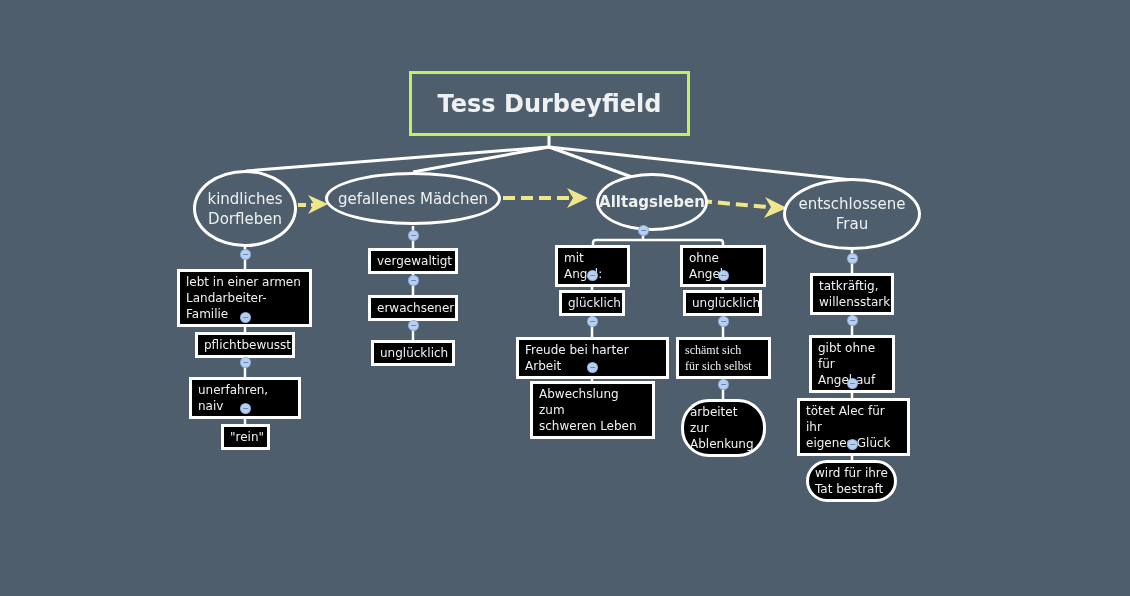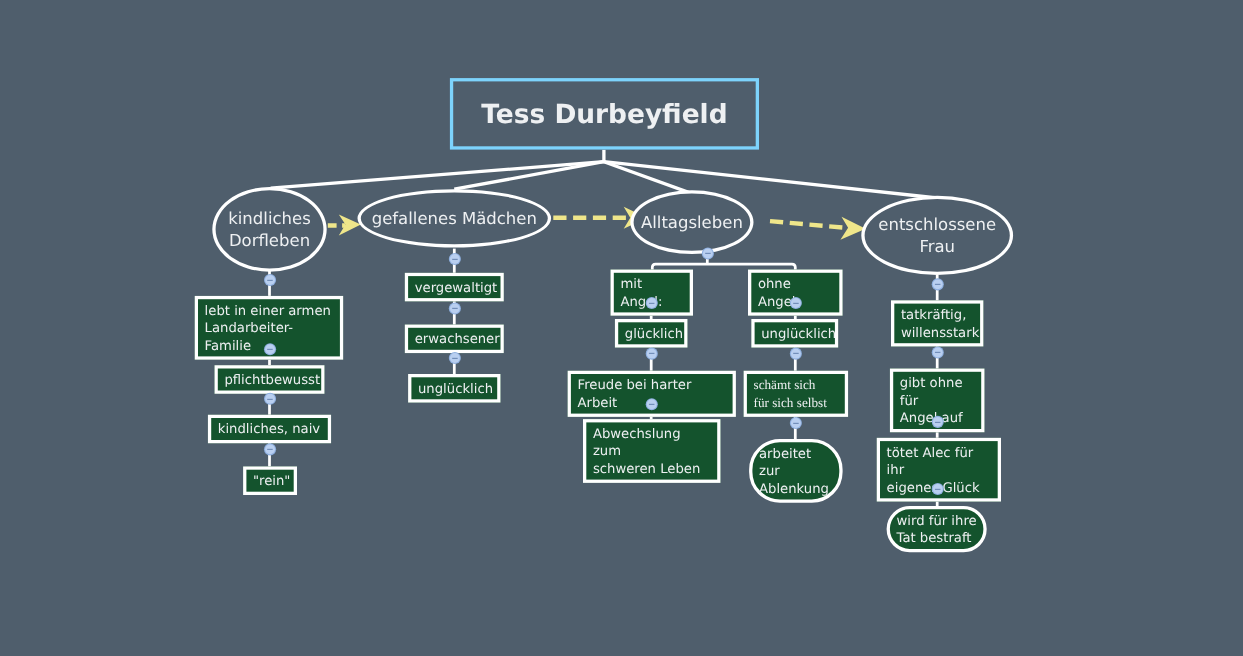--- a/index.html
+++ b/index.html
@@ -1,22 +1,22 @@
 <!DOCTYPE html>
 <html><head>
 <meta charset="utf-8">
 <style>
   html,body{margin:0;padding:0;}
   body{width:1130px;height:596px;background:#4f5e6c;position:relative;overflow:hidden;
        font-family:"DejaVu Sans","Liberation Sans",sans-serif;color:#eef0f2;}
   svg.links{position:absolute;left:0;top:0;width:1130px;height:596px;}
-  .node{position:absolute;box-sizing:border-box;border:3px solid #ffffff;background:#14532d;
+  .node{position:absolute;box-sizing:border-box;border:3px solid #ffffff;background:#000000;
         color:#eef0f2;font-size:12px;line-height:16px;padding:2px 6px;white-space:pre-line;}
   .root{position:absolute;left:409px;top:71px;width:281px;height:65px;box-sizing:border-box;
-        border:3px solid #7dd3fc;background:#4f5e6c;display:flex;align-items:center;justify-content:center;
+        border:3px solid #bef264;background:#4f5e6c;display:flex;align-items:center;justify-content:center;
         font-weight:bold;font-size:24px;color:#eef0f2;}
   .oval{position:absolute;box-sizing:border-box;border:3px solid #fff;border-radius:50%;
         background:#4f5e6c;display:flex;align-items:center;justify-content:center;text-align:center;
         font-size:15px;line-height:20px;color:#eef0f2;white-space:pre-line;}
   .dot{position:absolute;width:9px;height:9px;border-radius:50%;background:#b9cff0;
        box-shadow:0 0 0 1px #8fb0e0;display:flex;align-items:center;justify-content:center;
        font-size:8px;line-height:8px;color:#4a6a9a;}
 </style>
 </head>
 <body>
@@ -52,28 +52,28 @@
   <line x1="723" y1="268" x2="723" y2="410" stroke="#fff" stroke-width="2.5"></line>
 
   <line x1="852" y1="250" x2="852" y2="470" stroke="#fff" stroke-width="2.5"></line>
 </svg>
 
 <div class="root">Tess Durbeyfield</div>
 
 <div class="oval" style="left:193px;top:170px;width:104px;height:77px;">kindliches
 Dorfleben</div>
 <div class="oval" style="left:325px;top:172px;width:176px;height:53px;">gefallenes Mädchen</div>
-<div class="oval" style="left:573px;top:173px;width:112px;height:58px;">Alltagsleben</div>
+<div class="oval" style="left:596px;top:173px;width:112px;height:58px;font-weight:bold;">Alltagsleben</div>
 <div class="oval" style="left:783px;top:178px;width:138px;height:72px;">entschlossene
 Frau</div>
 
 <div class="node" style="left:177px;top:269px;width:135px;">lebt in einer armen
 Landarbeiter-Familie</div>
 <div class="node" style="left:195px;top:332px;width:100px;">pflichtbewusst</div>
-<div class="node" style="left:189px;top:377px;width:112px;">kindliches, naiv</div>
+<div class="node" style="left:189px;top:377px;width:112px;">unerfahren, naiv</div>
 <div class="node" style="left:221px;top:424px;width:49px;">"rein"</div>
 
 <div class="node" style="left:368px;top:248px;width:90px;">vergewaltigt</div>
 <div class="node" style="left:368px;top:295px;width:90px;">erwachsener</div>
 <div class="node" style="left:371px;top:340px;width:84px;">unglücklich</div>
 
 <div class="node" style="left:555px;top:245px;width:75px;">mit Angel:</div>
 <div class="node" style="left:680px;top:245px;width:86px;">ohne Angel:</div>
 <div class="node" style="left:559px;top:290px;width:66px;">glücklich</div>
 <div class="node" style="left:516px;top:337px;width:153px;">Freude bei harter Arbeit</div>

